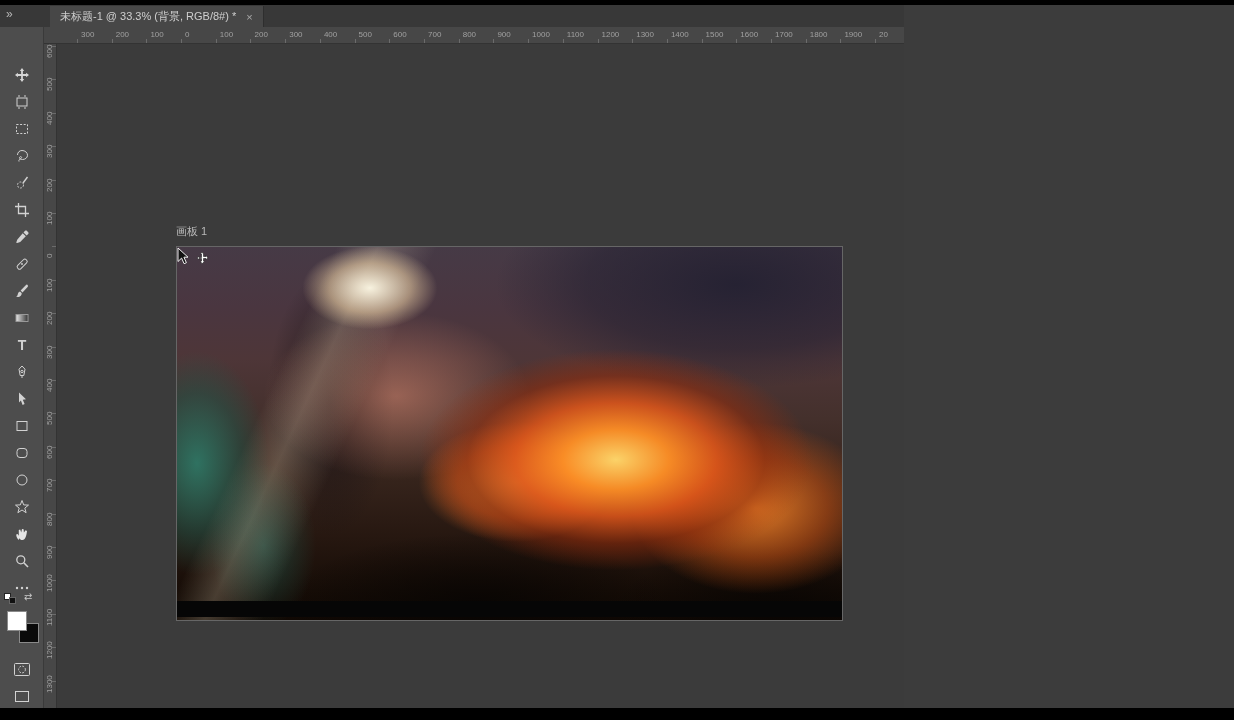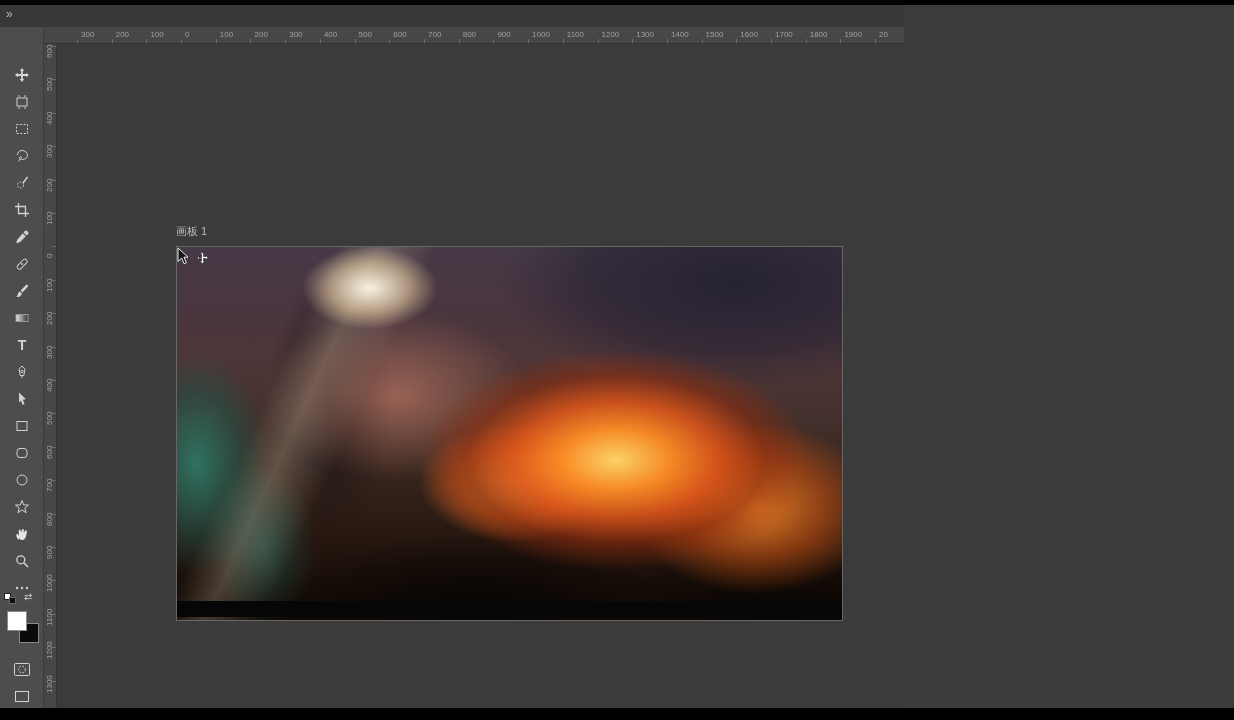--- a/index.html
+++ b/index.html
@@ -109,20 +109,24 @@
 
   .icon-svg { display:block; }
 </style>
 </head>
 <body>
 
 <div class="main">
 
   <div class="tabstrip">
     <span class="chevrons">»</span>
+    <div class="doc-tab">
+      <span>未标题-1 @ 33.3% (背景, RGB/8#) *</span>
+      <span class="close">×</span>
+    </div>
   </div>
 
   <div class="toolbar">
     <div class="tool" style="top:36px">
         <svg class="icon-svg" width="16" height="16" viewBox="0 0 16 16">
           <path d="M8 1l2.2 2.9H8.9v3.2h3.2V5.8L15 8l-2.9 2.2V8.9H8.9v3.2h1.3L8 15l-2.2-2.9h1.3V8.9H3.9v1.3L1 8l2.9-2.2v1.3h3.2V3.9H5.8z" fill="#d6d6d6"></path>
         </svg>
       </div>
     <div class="tool" style="top:63px">
         <svg class="icon-svg" width="16" height="16" viewBox="0 0 16 16">

